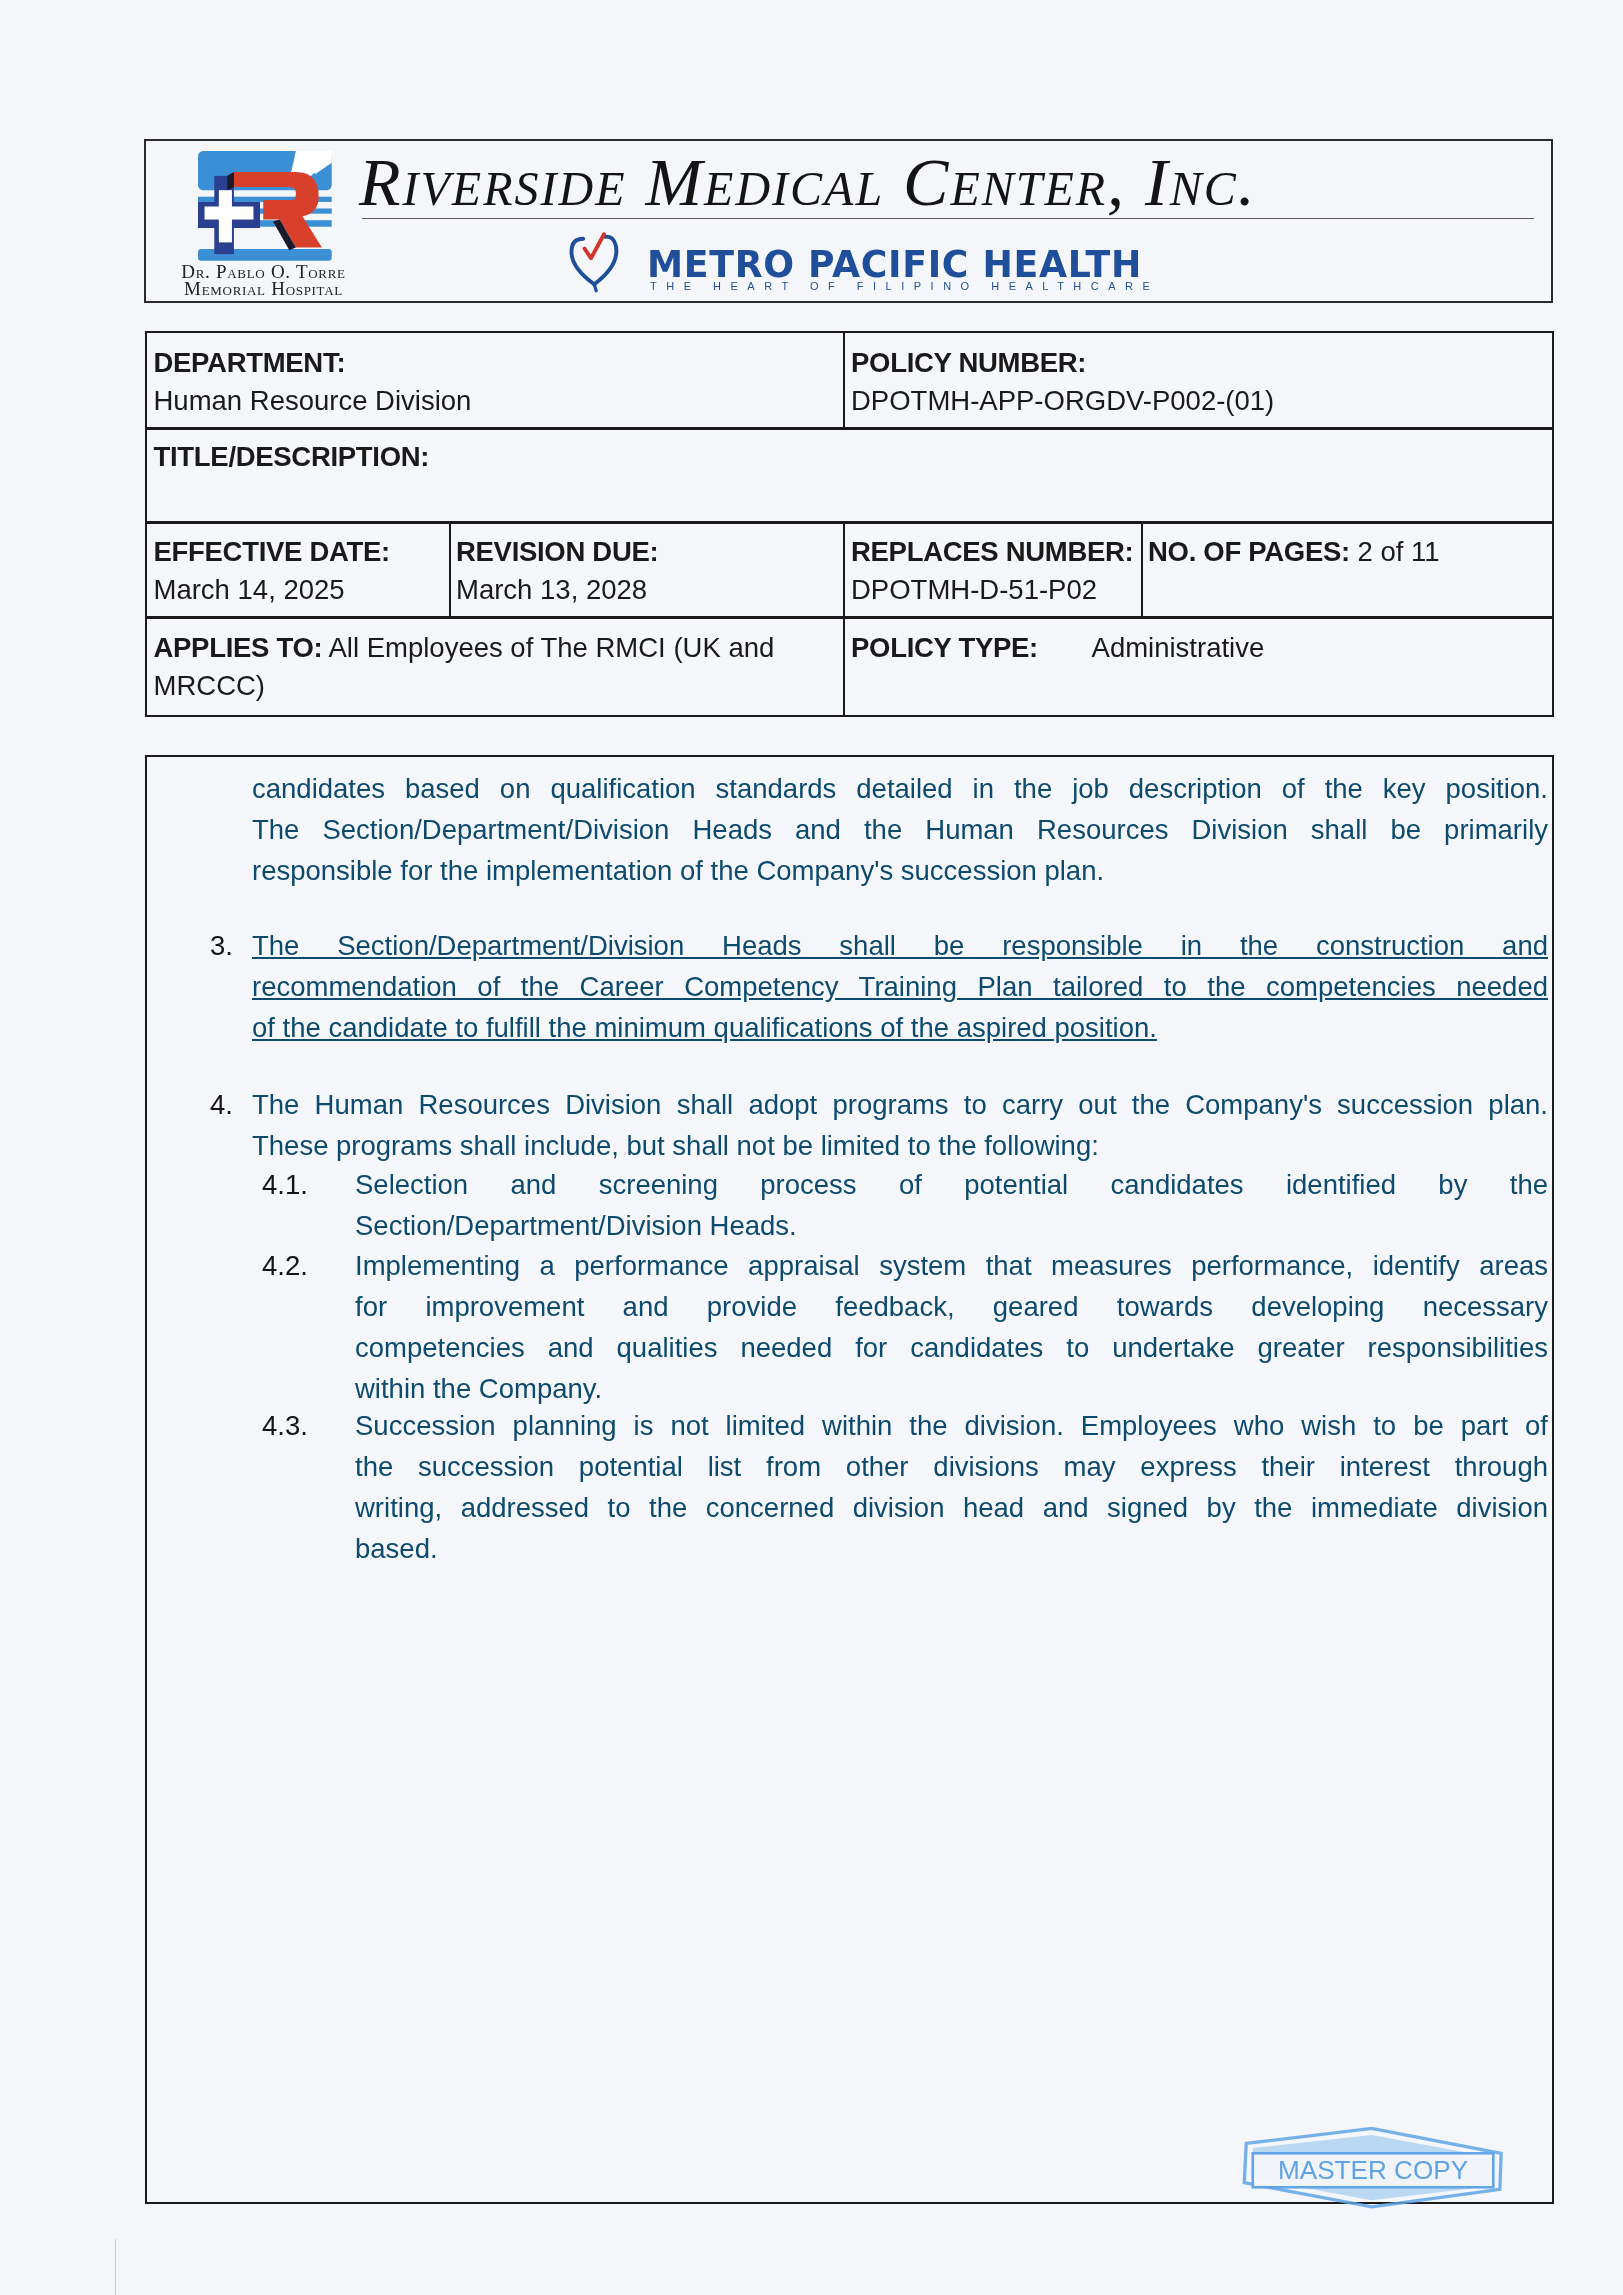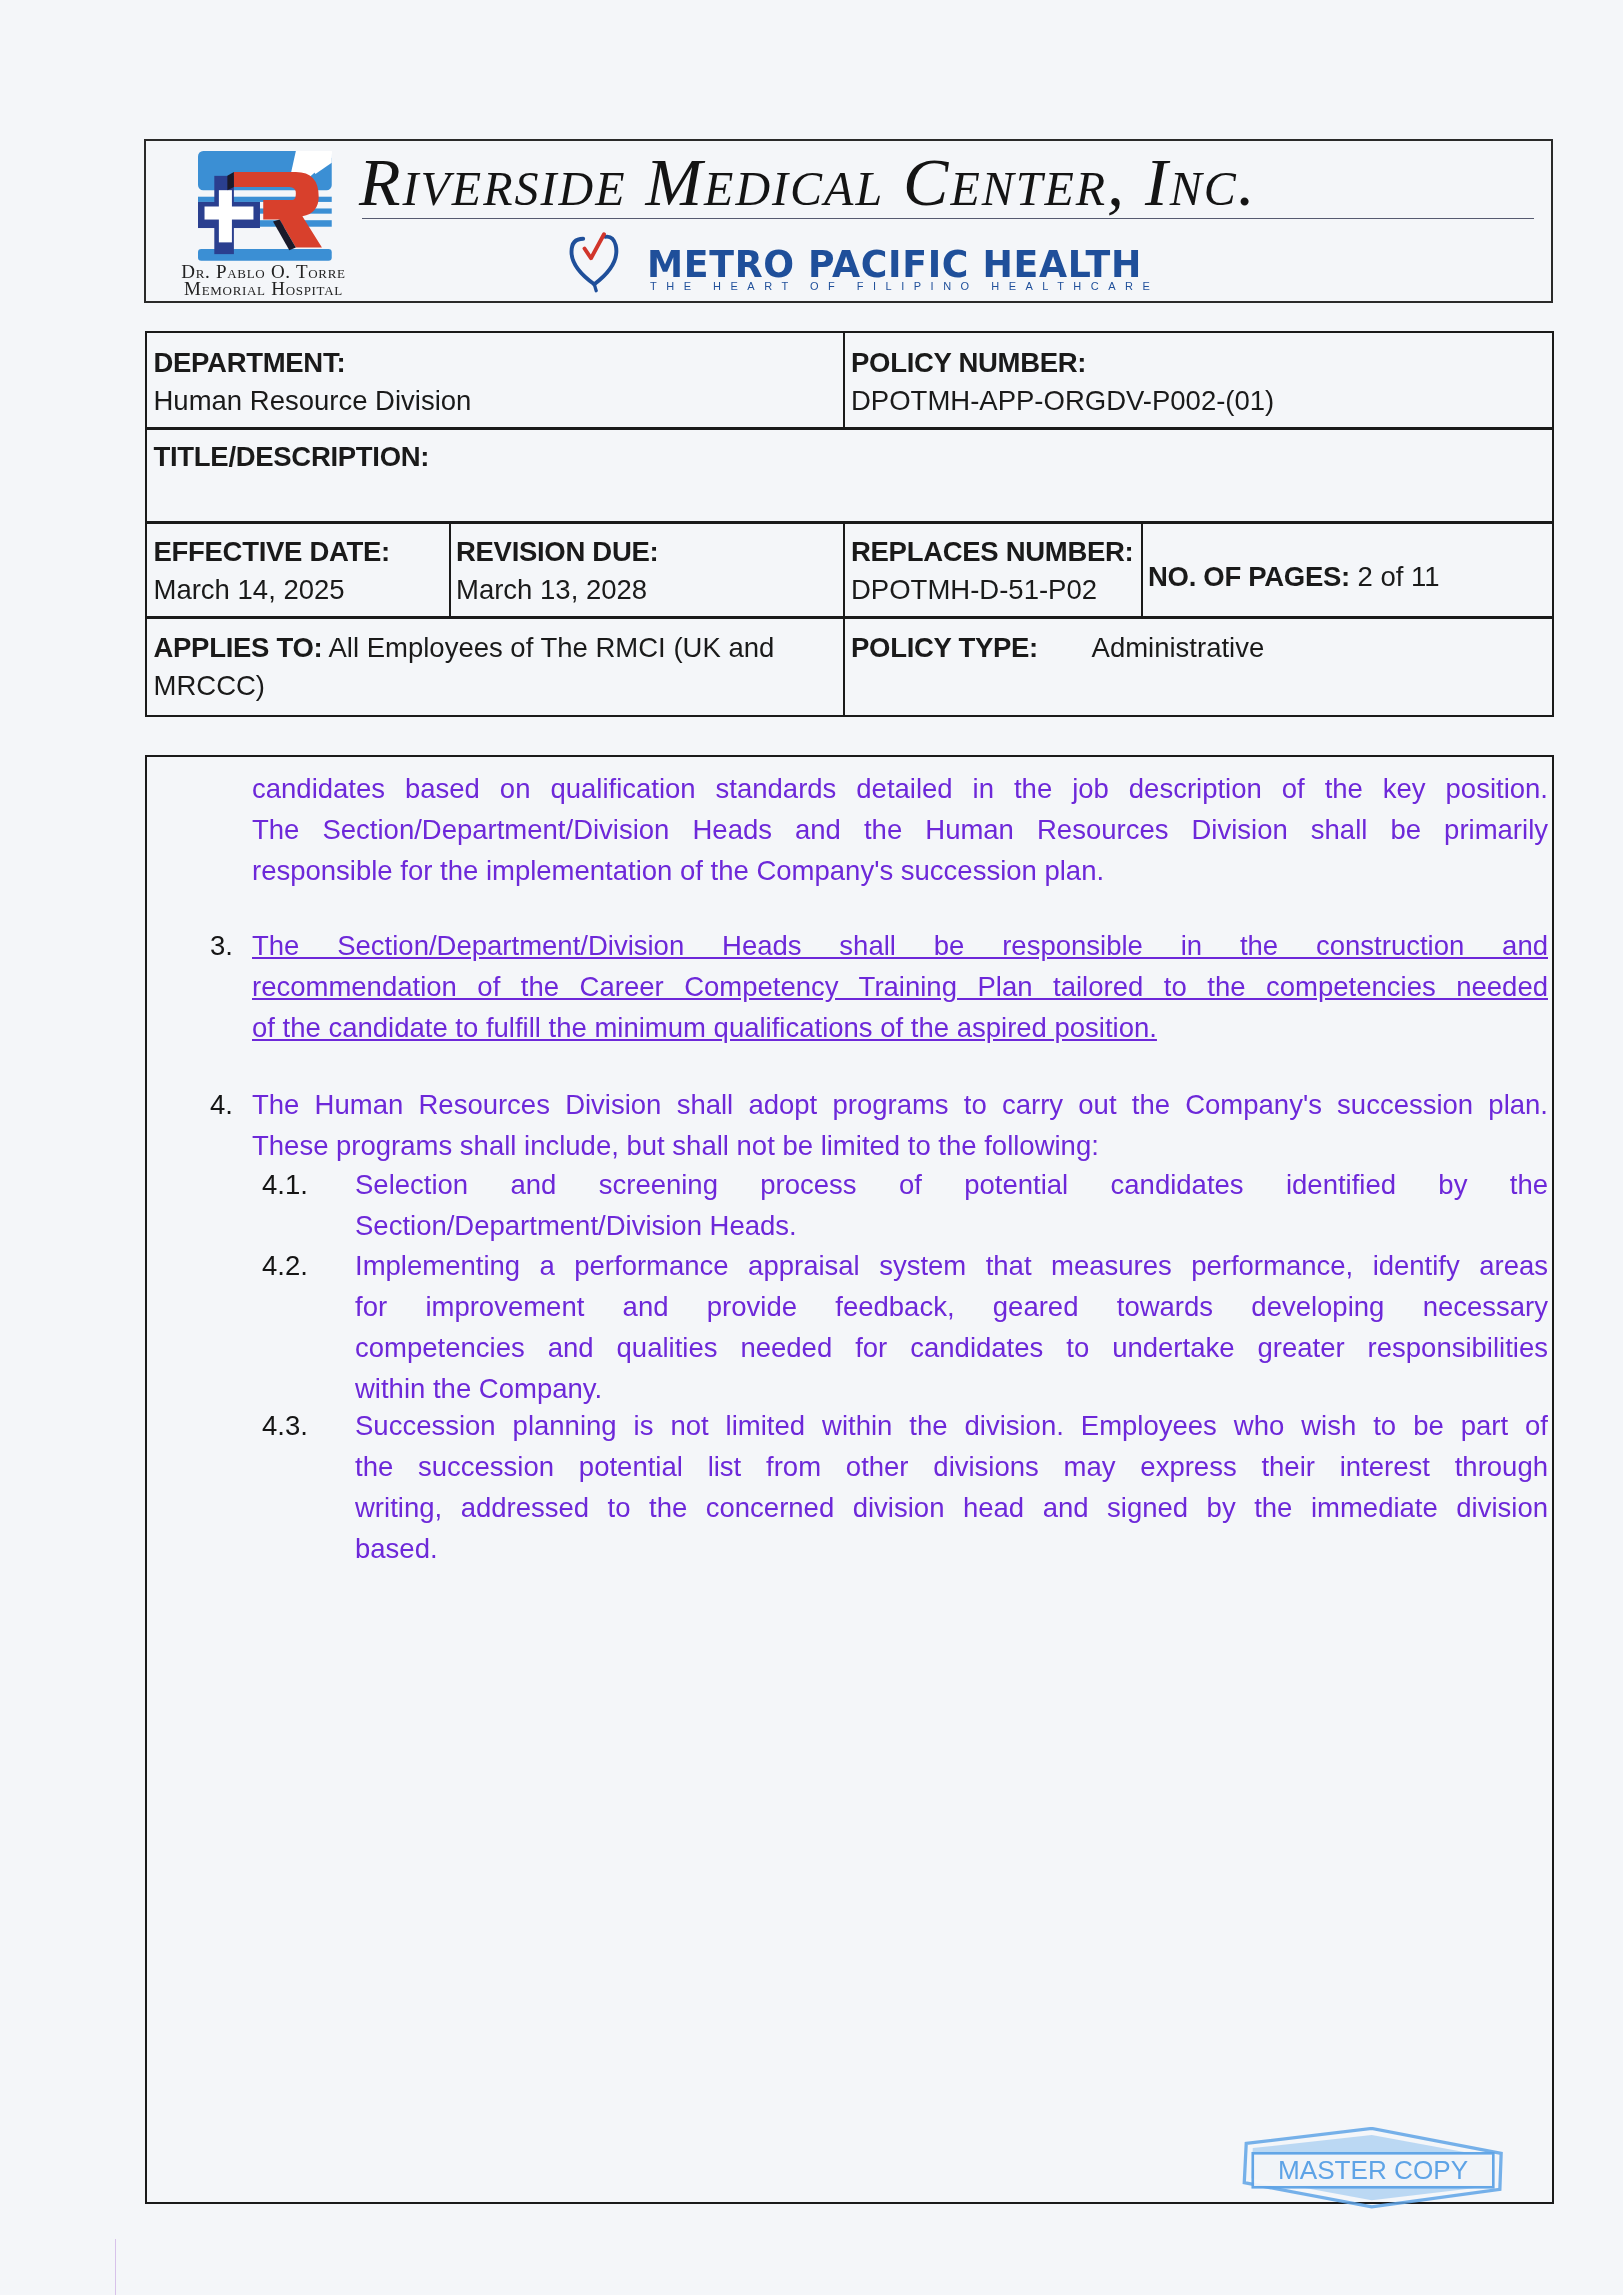--- a/index.html
+++ b/index.html
@@ -54,21 +54,21 @@
   .lbl { font-weight: bold; letter-spacing: -0.3px; }
   .val { font-weight: normal; }
 
   
   #body-box {
     left: 145px; top: 755px; width: 1409px; height: 1449px;
     border: 2px solid #1a1a1a; box-sizing: border-box;
   }
   .para {
     position: absolute; font-size: 27.5px; line-height: 41px; text-align: justify;
-    color: #6d28d9;
+    color: #0c4a6e;
   }
   .num { position: absolute; font-size: 27.5px; line-height: 41px; color: #151515; }
 
   #stamp { left: 1241px; top: 2127px; width: 268px; height: 82px; }
   #margin-mark { left: 115px; top: 2239px; width: 1.3px; height: 56px; background: #d7c2ea; }
 </style>
 </head>
 <body>
 
 <div id="letterhead" class="abs">
@@ -132,21 +132,21 @@
     <div class="val">March 14, 2025</div>
   </div>
   <div class="cell" style="left:309px; top:200px;">
     <div class="lbl">REVISION DUE:</div>
     <div class="val">March 13, 2028</div>
   </div>
   <div class="cell" style="left:704px; top:200px;">
     <div class="lbl">REPLACES NUMBER:</div>
     <div class="val">DPOTMH-D-51-P02</div>
   </div>
-  <div class="cell" style="left:1001px; top:200px;margin-top:25px;">
+  <div class="cell" style="left:1001px; top:200px;">
     <span class="lbl">NO. OF PAGES:</span>
     <span class="val">2 of 11</span>
   </div>
 
   <div class="cell" style="left:6.5px; top:296px; width:681px;">
     <div><span class="lbl">APPLIES TO:</span> <span class="val">All Employees of The RMCI (UK and</span></div>
     <div class="val">MRCCC)</div>
   </div>
   <div class="cell" style="left:704px; top:296px;">
     <span class="lbl">POLICY TYPE:</span>

